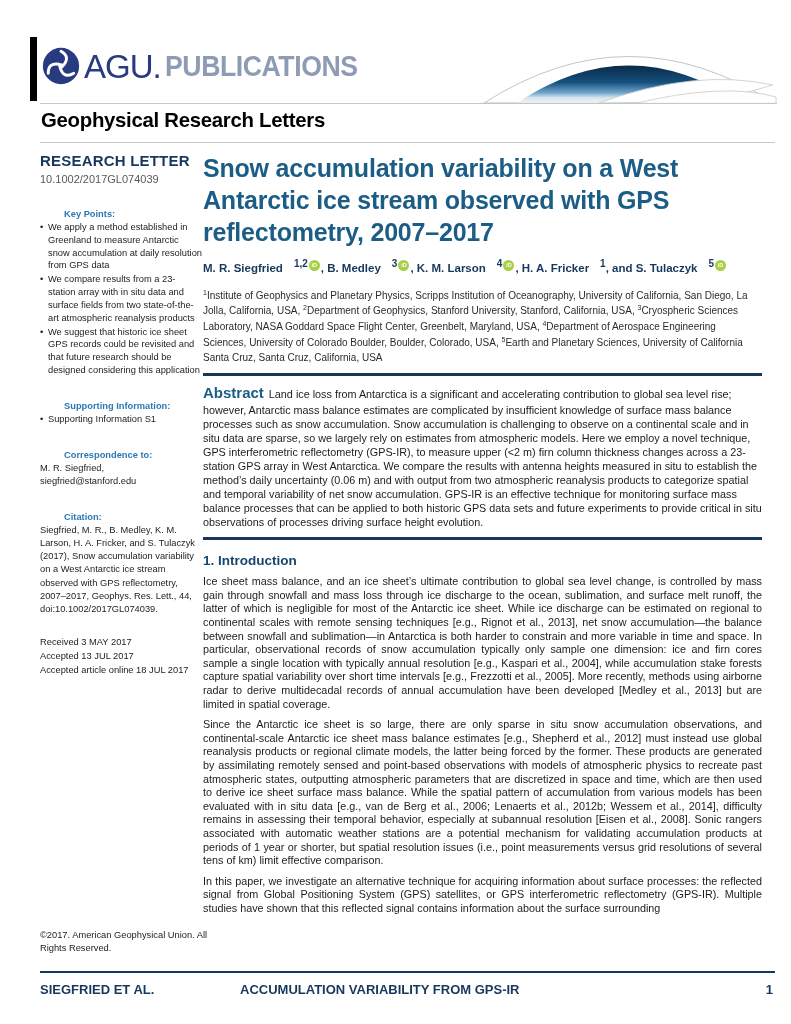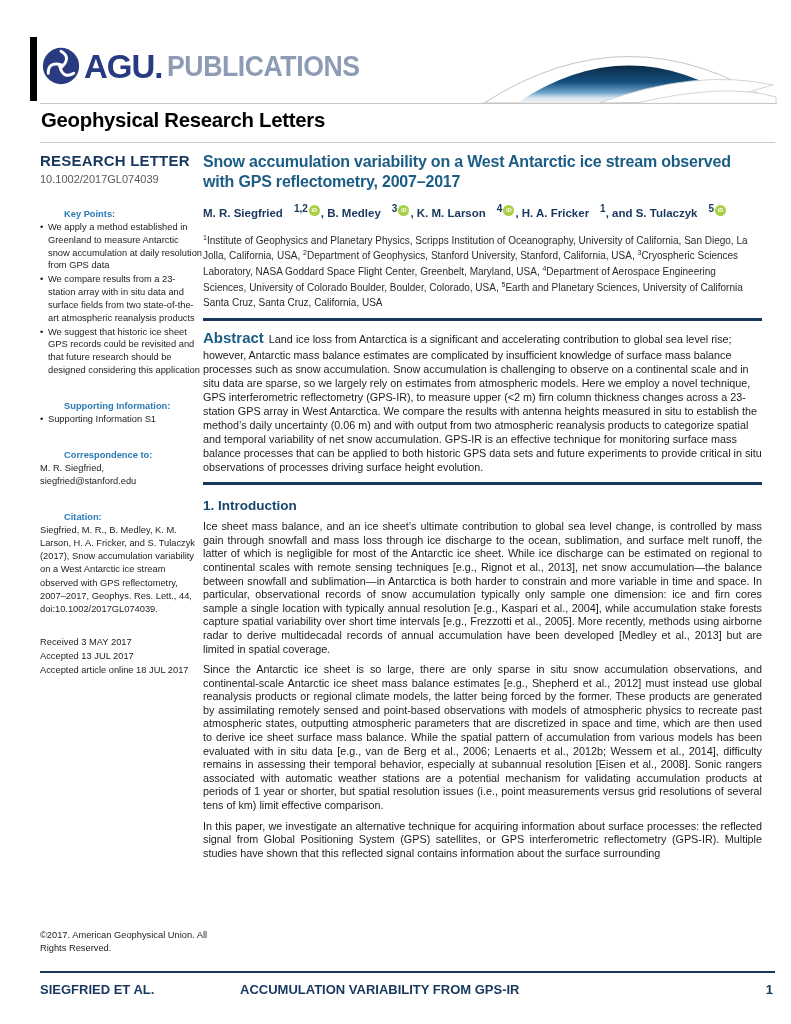--- a/index.html
+++ b/index.html
@@ -11,21 +11,21 @@
   *{margin:0;padding:0;box-sizing:border-box;}
   html,body{background:#e8e8e8;}
   .page{
     position:relative;width:791px;height:1024px;background:#fff;
     margin:0 auto;font-family:"Liberation Sans",sans-serif;overflow:hidden;
   }
   
   .scan-bar{position:absolute;left:30px;top:37px;width:7px;height:64px;background:#000;}
   .logo-row{position:absolute;left:42px;top:47px;display:flex;align-items:center;gap:4px;}
   .globe-icon{width:38px;height:38px;flex:0 0 auto;}
-  .agu-text{font-size:33px;font-weight:bold;color:var(--agu-navy);letter-spacing:-1px;line-height:1;}
+  .agu-text{font-size:33px;font-weight:normal;color:var(--agu-navy);letter-spacing:-1px;line-height:1;}
   .pub-text{font-size:29px;font-weight:bold;color:var(--publications-blue);letter-spacing:-0.5px;line-height:1;transform:scaleX(0.92);transform-origin:left;}
   .hairline{position:absolute;left:40px;right:16px;height:1px;background:var(--hairline);}
   .hl-1{top:103px;}
   .hl-2{top:142px;}
   .earth-graphic{position:absolute;right:14px;top:40px;width:296px;height:64px;z-index:2;}
   .journal-name{position:absolute;left:41px;top:108px;font-size:21px;font-weight:bold;color:#000;letter-spacing:-0.3px;transform:scaleX(0.97);transform-origin:left;}
   
   .columns{position:absolute;left:40px;top:152px;width:722px;display:flex;gap:1px;}
   .sidebar{width:162px;flex:0 0 auto;font-size:9.3px;color:var(--body-text);}
   .main{flex:1;min-width:0;}
@@ -33,21 +33,21 @@
   .rl-label{font-size:15px;font-weight:bold;color:var(--navy);letter-spacing:0.2px;}
   .doi{font-size:11px;color:var(--muted-gray);margin-top:4px;}
   .side-head{font-size:9.3px;font-weight:bold;color:var(--keypoint-blue);margin-top:24px;margin-bottom:2px;padding-left:24px;}
   .kp{display:flex;line-height:1.38;margin-top:1px;}
   .kp .blt{flex:0 0 8px;}
   .side-line{line-height:1.4;}
   .cite-text{line-height:1.42;margin-top:1px;}
   .dates{margin-top:20px;line-height:1.5;}
   .copyright{position:absolute;left:40px;top:929px;width:170px;font-size:9.3px;line-height:1.4;color:var(--body-text);}
   
-  .title{font-size:16px;font-weight:bold;color:var(--title-blue);line-height:1.28;letter-spacing:-0.2px;}
+  .title{font-size:25px;font-weight:bold;color:var(--title-blue);line-height:1.28;letter-spacing:-0.2px;}
   .authors{margin-top:10px;font-size:11.5px;font-weight:bold;color:var(--navy);line-height:1.2;}
   .authors sup{font-size:10px;padding-left:11px;}
   .orcid{display:inline-block;width:11px;height:11px;border-radius:50%;background:var(--orcid-green);
     color:#fff;font-size:5.5px;font-weight:bold;text-align:center;line-height:11px;vertical-align:super;margin:0 1px;}
   .affiliations{margin-top:12px;font-size:10px;color:#2b2b2b;line-height:1.45;}
   .affiliations sup{font-size:7px;}
   .rule{height:3px;background:var(--navy);margin-top:8px;}
   .abstract{margin-top:7px;font-size:10.8px;line-height:1.3;color:var(--body-text);}
   .abs-head{font-size:15px;font-weight:bold;color:var(--title-blue);padding-right:5px;text-align:right;}
   .sec-head{margin-top:13px;font-size:13.5px;font-weight:bold;color:var(--section-blue);}

